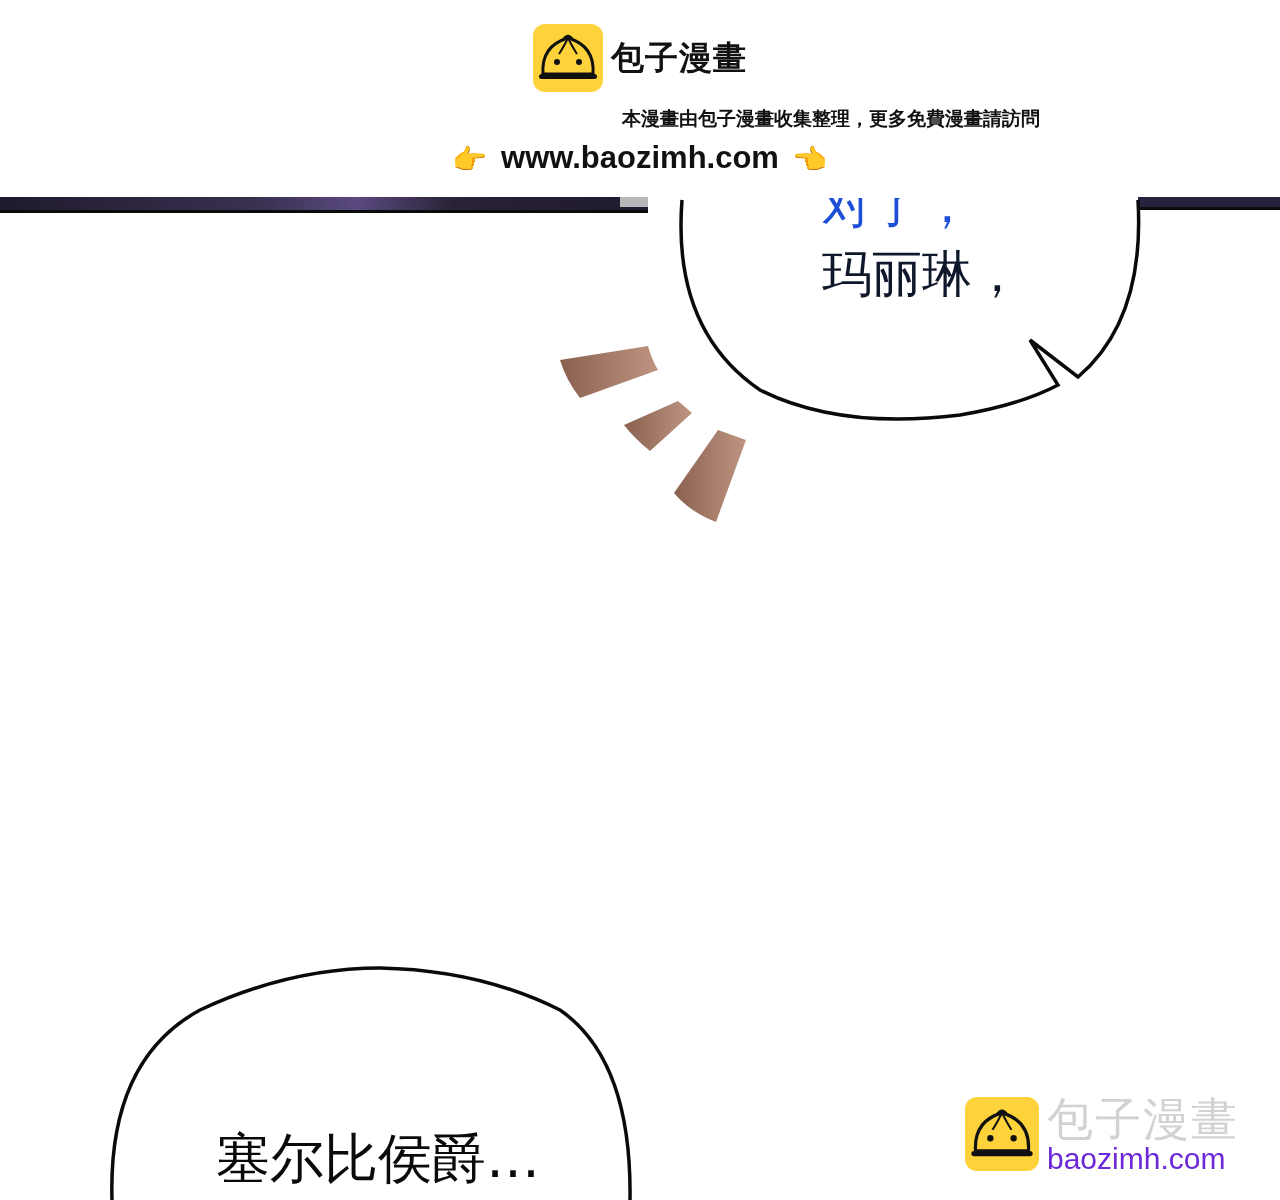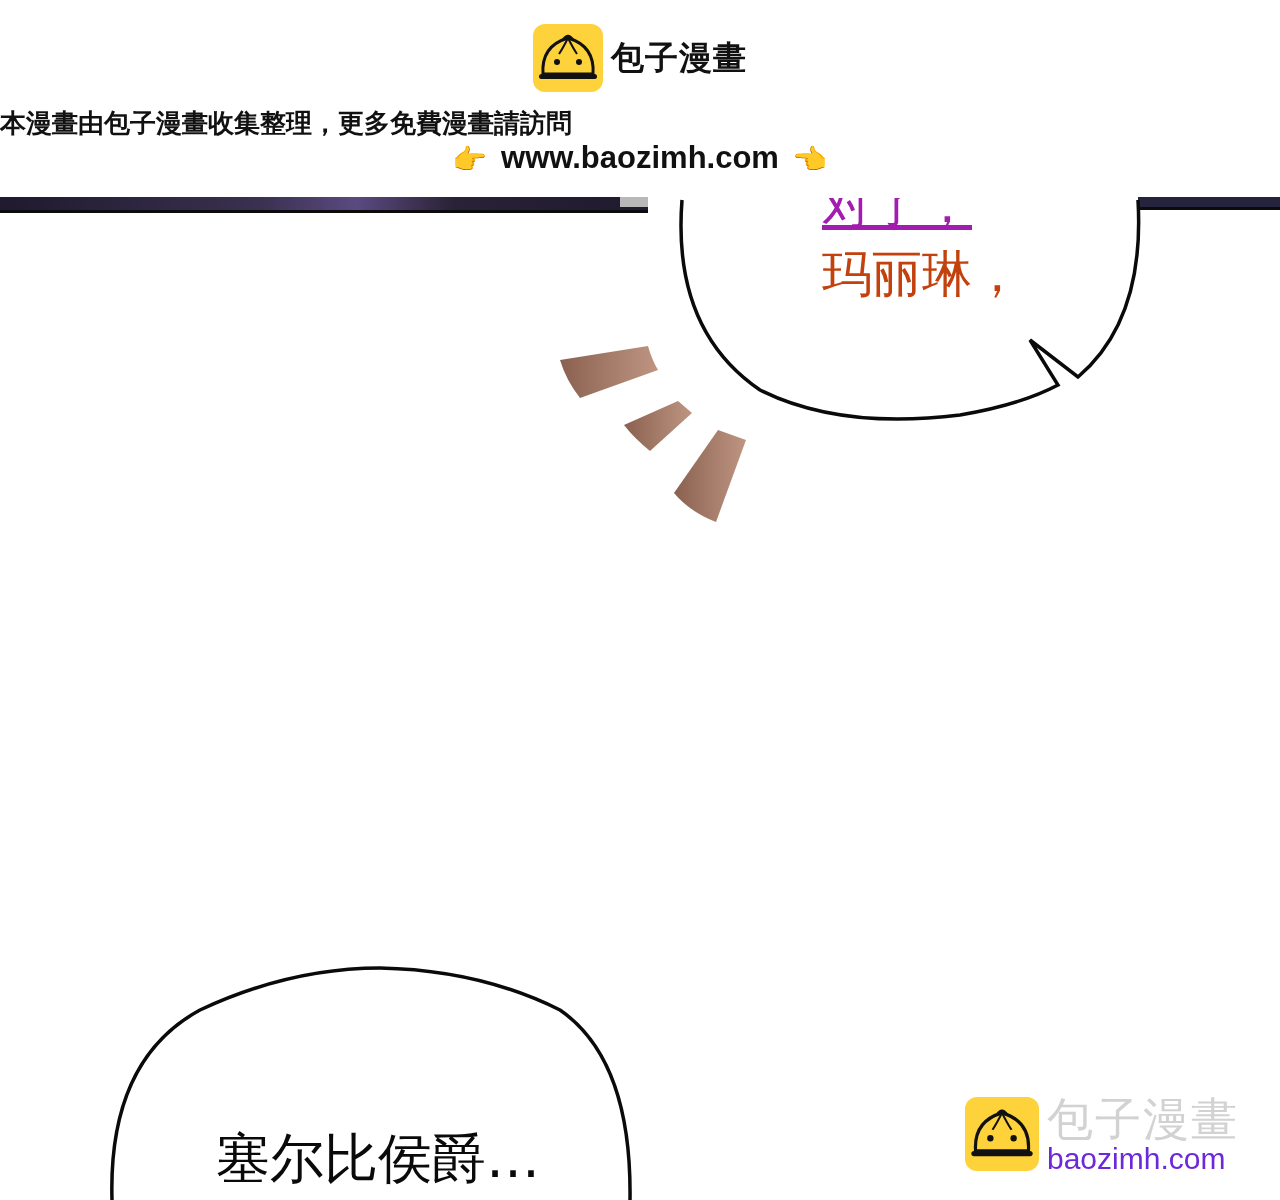--- a/index.html
+++ b/index.html
@@ -2,31 +2,31 @@
 <html><head>
 <meta charset="utf-8">
 <style>
   html, body { margin:0; padding:0; background:#ffffff; }
   body { width:1280px; height:1200px; position:relative; overflow:hidden; font-family:"DejaVu Sans","Liberation Sans",sans-serif; }
   .watermark-top { position:absolute; left:0; top:0; width:1280px; height:200px; background:#fff; }
   .logo-row { position:absolute; left:533px; top:24px; display:flex; align-items:center; gap:8px; }
   .logo-icon { width:70px; height:68px; background:#fdd23a; border-radius:12px; position:relative; }
   .logo-icon svg { position:absolute; left:0; top:0; }
   .logo-text { font-size:33px; color:#111; font-weight:bold; letter-spacing:1px; }
-  .notice { position:absolute; left:0; width:1040px; top:106px; text-align:left; font-size:26px; font-weight:bold; color:#111; }
+  .notice { position:absolute; left:0; width:1040px; top:106px; text-align:right; font-size:19px; font-weight:bold; color:#111; }
   .url-row { position:absolute; left:0; width:1280px; top:140px; text-align:center; font-size:31px; color:#111; font-family:"Liberation Sans",sans-serif; font-weight:bold; }
   .url-row .hand { font-size:28px; color:#f3b52b; display:inline-block; vertical-align:middle; }
   .hand.left { transform:scaleX(1); margin-right:14px; }
   .hand.right { transform:scaleX(-1); margin-left:14px; }
   .panel-strip-left { position:absolute; left:0; top:197px; width:648px; height:13px; background:linear-gradient(90deg,#1f1a2e,#3a3050 40%,#5a4a80 55%,#2a2236 70%,#1f1a2e); border-bottom:3px solid #0b0b0b; }
   .panel-strip-left .grey { position:absolute; right:0; top:0; width:28px; height:10px; background:#b8b8b8; }
   .panel-strip-right { position:absolute; left:1138px; top:197px; width:142px; height:10px; background:#26233e; border-bottom:3px solid #0b0b0b; }
   .canvas { position:absolute; left:0; top:0; }
-  .bubble-text-1a { position:absolute; left:822px; top:180px; font-size:50px; color:#a21caf; clip-path:inset(18px 0 0 0); height:50px; overflow:hidden; line-height:50px;text-decoration:underline; }
-  .bubble-text-1b { position:absolute; left:822px; top:246px; font-size:50px; color:#c2410c; line-height:56px; }
+  .bubble-text-1a { position:absolute; left:822px; top:180px; font-size:50px; color:#1d4ed8; clip-path:inset(18px 0 0 0); height:50px; overflow:hidden; line-height:50px; }
+  .bubble-text-1b { position:absolute; left:822px; top:246px; font-size:50px; color:#0f172a; line-height:56px; }
   .bubble-text-2 { position:absolute; left:216px; top:1128px; font-size:54px; color:#0a0a0a; line-height:62px;text-align:center; }
   .wm-bottom { position:absolute; left:965px; top:1094px; display:flex; align-items:center; gap:8px; }
   .wm-bottom .logo-icon { width:74px; height:74px; }
   .wm-bottom .wm-texts { display:flex; flex-direction:column; }
   .wm-bottom .wm-title { font-size:46px; color:#d2d2d2; line-height:50px; letter-spacing:2px; }
   .wm-bottom .wm-url { font-size:30px; color:#6d28d9; line-height:30px; font-family:"Liberation Sans",sans-serif; }
 </style>
 </head>
 <body>
 

